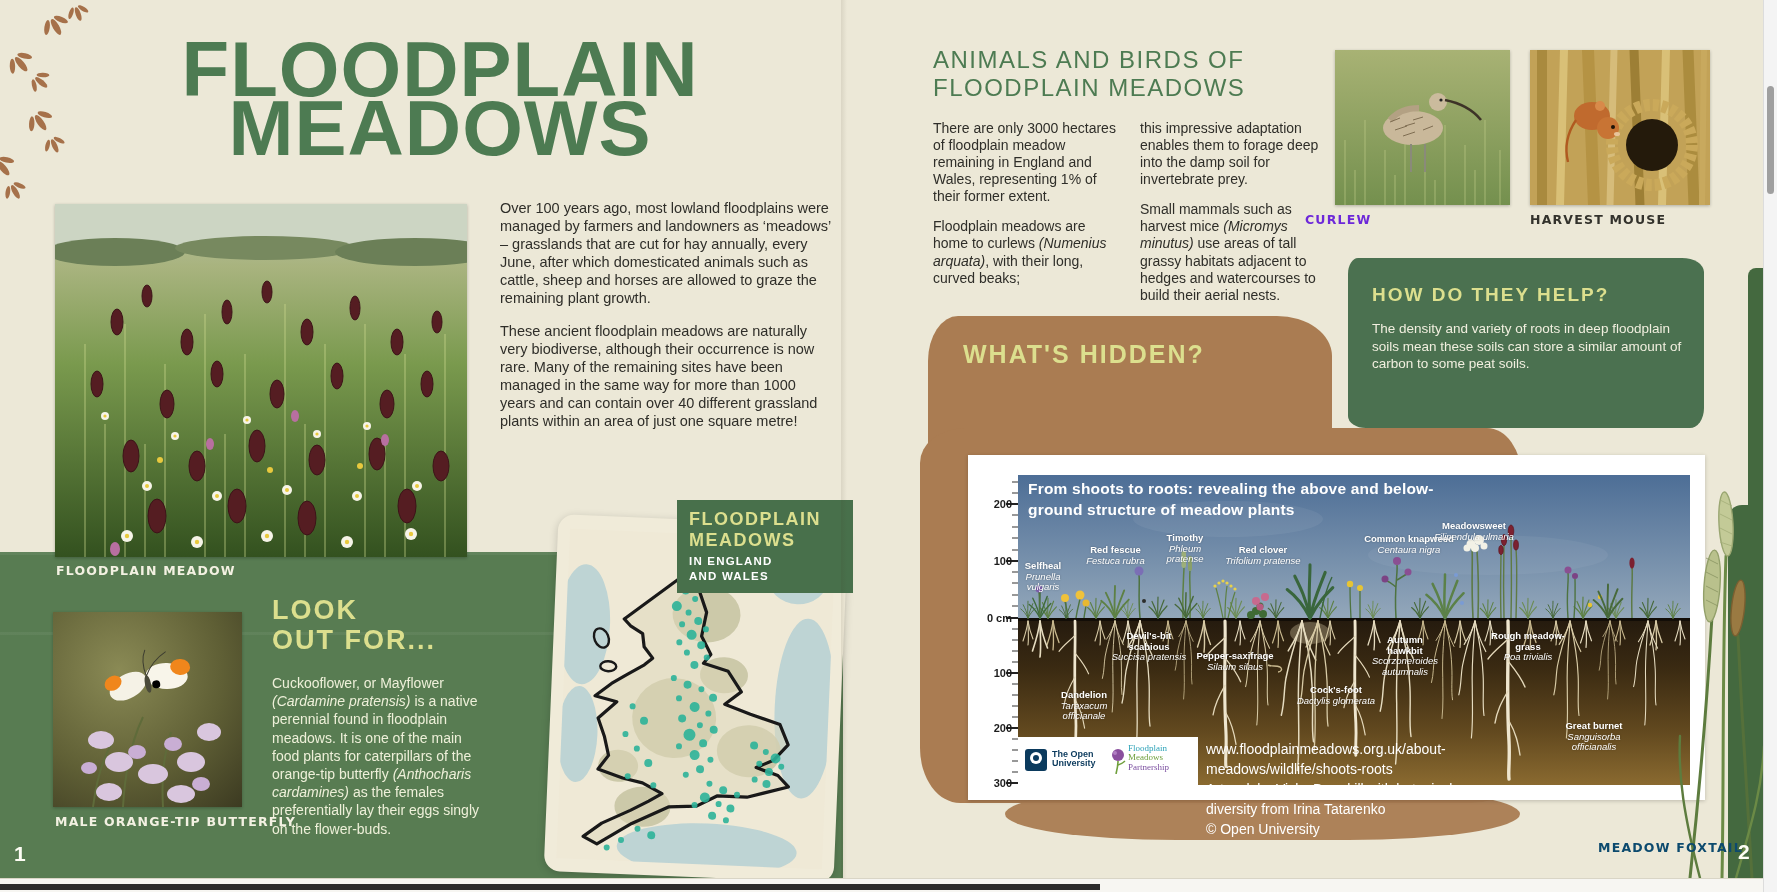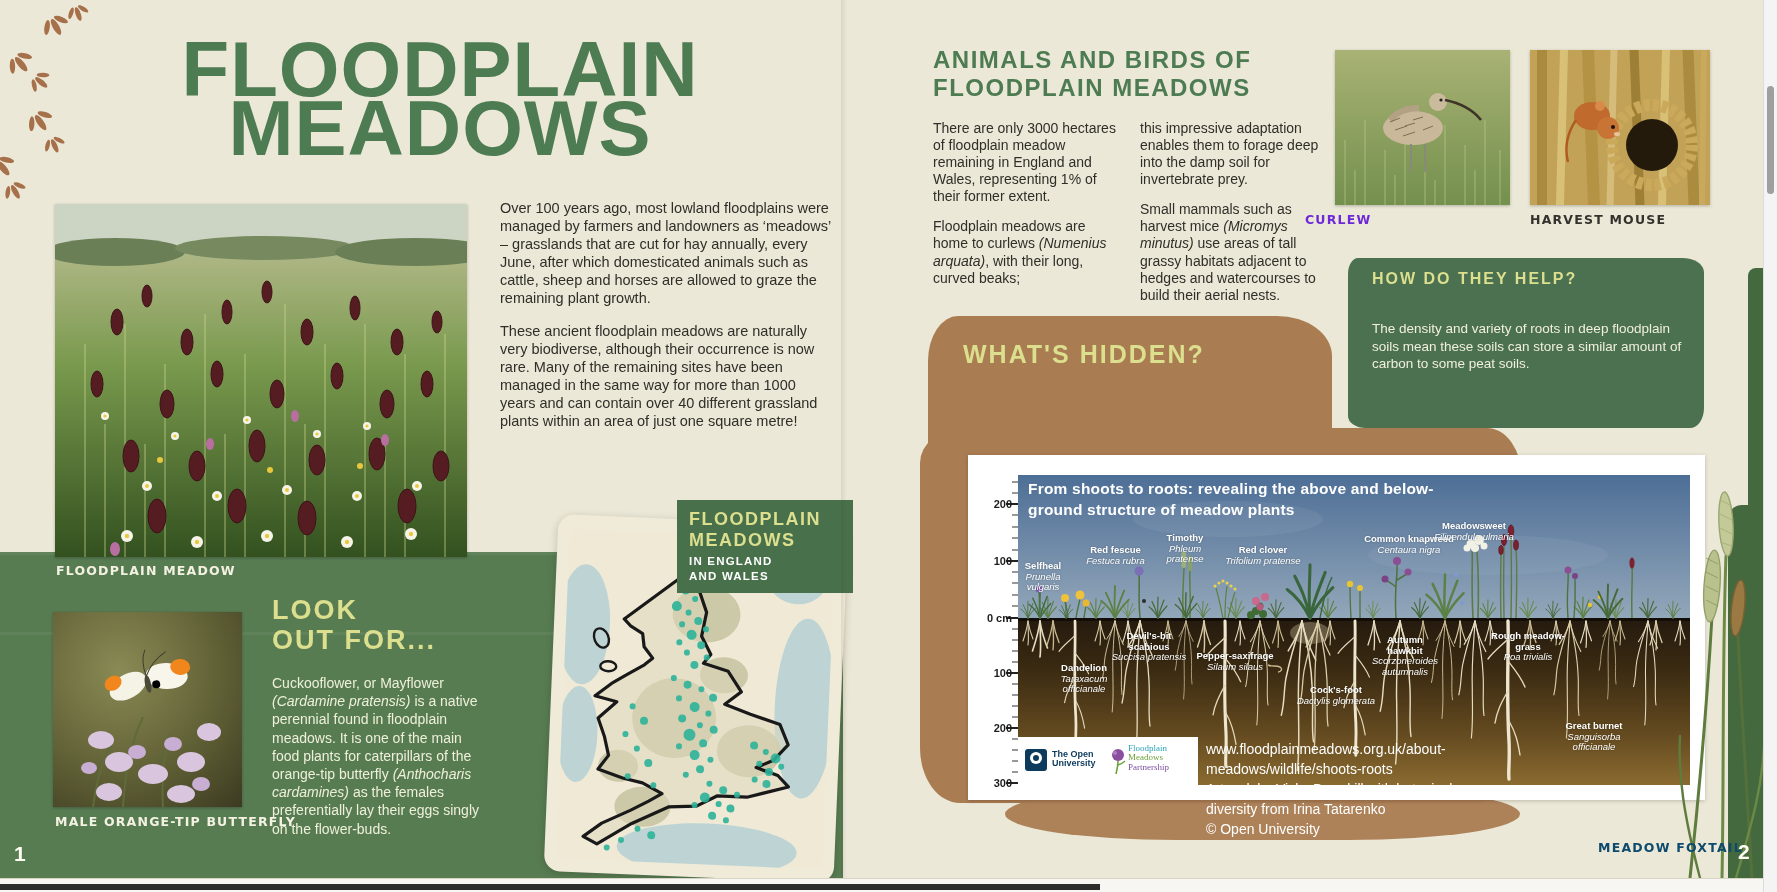--- a/index.html
+++ b/index.html
@@ -16,25 +16,25 @@
   .pale{color:#dcdf8e;}
   .lookout-h{left:272px;top:596px;width:240px;font-weight:900;font-size:27px;line-height:1.1;letter-spacing:2px;}
   .lookout-b{left:272px;top:674px;width:212px;font-size:14px;line-height:1.3;color:#eef0d9;}
   .pageno{font-weight:900;font-size:21px;color:#fdfdf4;}
   .map-frame{left:551px;top:520px;width:290px;height:357px;background:#f0ebd9;border-radius:16px;transform:rotate(2.4deg);box-shadow:0 2px 8px rgba(0,0,0,.18);overflow:hidden;}
   .map-label{left:677px;top:500px;width:154px;background:#48704b;padding:9px 10px 10px 12px;}
   .map-label .l1{color:#dcdf8e;font-weight:900;font-size:18px;letter-spacing:1.5px;line-height:1.15;}
   .map-label .l2{color:#fff;font-weight:700;font-size:11.5px;letter-spacing:1.2px;line-height:1.25;margin-top:4px;}
   .gutter{left:841px;top:0;width:6px;height:878px;background:linear-gradient(90deg,rgba(60,50,30,.10),rgba(60,50,30,0));}
   
-  .r-heading{left:933px;top:46px;width:390px;color:#4d7b52;font-weight:700;font-size:24px;line-height:1.15;letter-spacing:1.5px;}
+  .r-heading{left:933px;top:46px;width:390px;color:#4d7b52;font-weight:400;font-size:24px;line-height:1.15;letter-spacing:1.5px;}
   .col{font-size:14px;line-height:1.22;color:#2f2e29;}
   .col p{margin:0 0 13px 0;}
   .how-box{left:1348px;top:258px;width:356px;height:170px;background:#4b7150;border-radius:10px 22px 14px 18px/16px 14px 20px 12px;padding:0;}
-  .how-h{left:1372px;top:270px;font-weight:900;font-size:16px;letter-spacing:2px;}
+  .how-h{left:1372px;top:284px;font-weight:900;font-size:19px;letter-spacing:2px;}
   .how-b{left:1372px;top:320px;width:318px;font-size:13.5px;line-height:1.3;color:#f1efdf;}
   .blob{background:#aa7c52;}
   .wh-h{left:963px;top:340px;font-weight:900;font-size:25px;letter-spacing:2px;}
   .wh-b{left:965px;top:378px;width:356px;font-size:14.5px;line-height:1.28;color:#f6f2e4;}
   
   .chart{left:968px;top:455px;width:737px;height:345px;background:#ffffff;box-shadow:0 1px 4px rgba(0,0,0,.2);}
   .chart-title{left:60px;top:24px;width:440px;color:#fff;font-weight:700;font-size:15.5px;line-height:1.35;letter-spacing:.2px;}
   .plabel{position:absolute;color:#fff;font-weight:700;font-size:9.5px;line-height:1.12;text-align:center;text-shadow:0 0 2px rgba(0,0,0,.35);}
   .plabel em{display:block;font-weight:400;}
   .tick{font:700 11px "Liberation Sans",sans-serif;fill:#1d1d1d;}
@@ -588,27 +588,27 @@
     </svg>
 
     <div class="abs chart-title">From shoots to roots: revealing the above and below-ground structure of meadow plants</div>
 
     <div class="plabel" style="left:40px;top:106px;width:70px;"><span>Selfheal</span><em>Prunella vulgaris</em></div>
     <div class="plabel" style="left:100px;top:90px;width:95px;"><span>Red fescue</span><em>Festuca rubra</em></div>
     <div class="plabel" style="left:185px;top:78px;width:64px;"><span>Timothy</span><em>Phleum pratense</em></div>
     <div class="plabel" style="left:255px;top:90px;width:80px;"><span>Red clover</span><em>Trifolium pratense</em></div>
     <div class="plabel" style="left:382px;top:79px;width:118px;text-align:center;"><span>Common knapweed</span><em>Centaura nigra</em></div>
     <div class="plabel" style="left:462px;top:66px;width:88px;"><span>Meadowsweet</span><em>Filipendula ulmaria</em></div>
-    <div class="plabel" style="left:72px;top:208px;width:88px;"><span>Dandelion</span><em>Taraxacum officianale</em></div>
+    <div class="plabel" style="left:72px;top:235px;width:88px;"><span>Dandelion</span><em>Taraxacum officianale</em></div>
     <div class="plabel" style="left:140px;top:176px;width:82px;"><span>Devil's-bit scabious</span><em>Succisa pratensis</em></div>
     <div class="plabel" style="left:228px;top:196px;width:78px;"><span>Pepper-saxifrage</span><em>Silaum silaus</em></div>
     <div class="plabel" style="left:322px;top:230px;width:92px;"><span>Cock's-foot</span><em>Dactylis glomerata</em></div>
     <div class="plabel" style="left:404px;top:180px;width:66px;overflow-wrap:break-word;"><span>Autumn hawkbit</span><em>Scorzoneroides autumnalis</em></div>
     <div class="plabel" style="left:512px;top:176px;width:96px;"><span>Rough meadow-grass</span><em>Poa trivialis</em></div>
-    <div class="plabel" style="left:578px;top:266px;width:96px;"><span>Great burnet</span><em>Sanguisorba officianale</em></div>
+    <div class="plabel" style="left:578px;top:266px;width:96px;"><span>Great burnet</span><em>Sanguisorba officianalis</em></div>
 
     <div class="abs logo-box">
       <div class="abs" style="left:7px;top:11px;width:80px;">
         <div class="abs" style="left:0;top:1px;width:22px;height:22px;background:#0b3a5d;border-radius:3px;">
             <div style="position:absolute;left:5px;top:3px;width:12px;height:12px;border-radius:50%;background:#fff;"></div>
             <div style="position:absolute;left:8px;top:6px;width:6px;height:6px;border-radius:50%;background:#0b3a5d;"></div>
           </div>
         <div class="abs ou-text" style="left:27px;top:2px;"><span>The Open</span><br><span>University</span></div>
       </div>
       <div class="abs" style="left:92px;top:7px;width:86px;">

